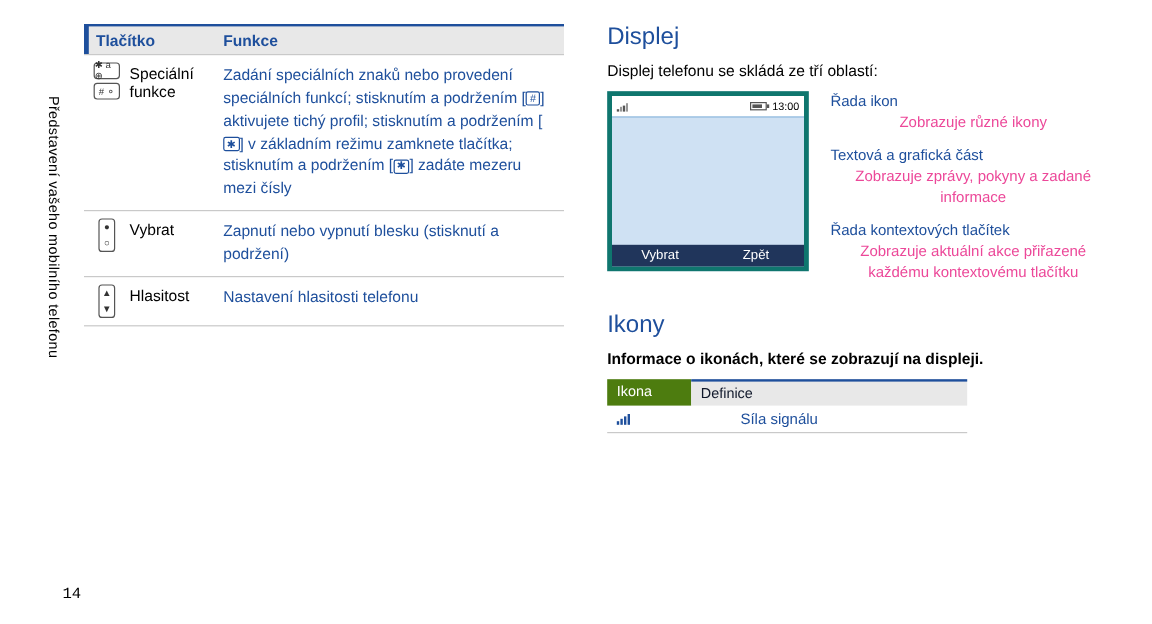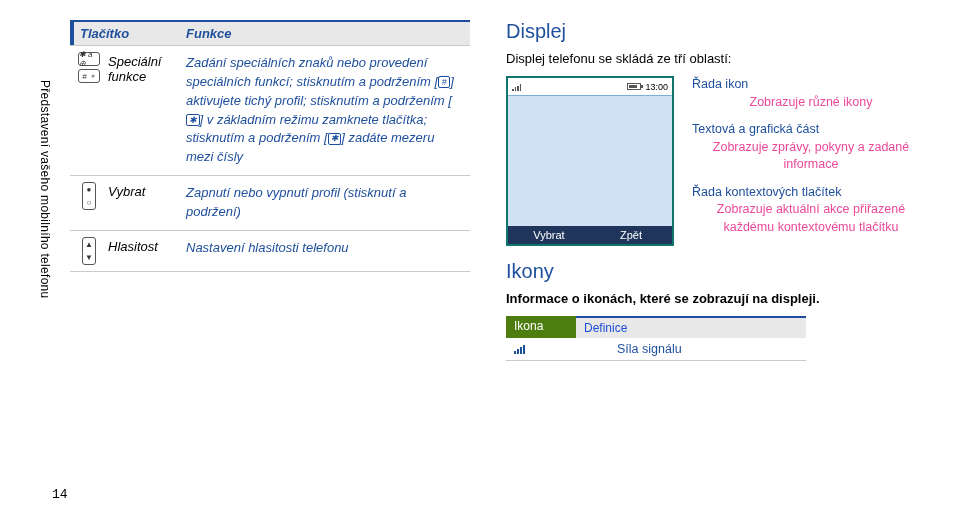--- a/index.html
+++ b/index.html
@@ -34,21 +34,21 @@
     left: 70px;
     top: 20px;
     right: 30px;
     display: flex;
     gap: 36px;
   }
   .leftcol { width: 400px; }
   .rightcol { flex: 1; }
 
   
-  .tbl { width: 100%; font-style: italic; }
+  .tbl { width: 100%; }
   .hdr { display: flex; }
   .hdr .c1 { width: 110px; background:#e8e8e8; border-top:2px solid #1e4f9c; border-left:4px solid #1e4f9c; padding:4px 6px; color:#1e4f9c; font-weight:bold; font-size:13px;}
   .hdr .c2 { flex:1; background:#e8e8e8; border-top:2px solid #1e4f9c; padding:4px 6px; color:#1e4f9c; font-weight:bold; font-size:13px;}
   .row { display:flex; border-top:1px solid #c9c9c9; }
   .row:last-child { border-bottom:1px solid #c9c9c9; }
   .row .c0 { width: 34px; padding:6px 2px; border-left:4px solid transparent; display:flex; flex-direction:column; gap:3px; align-items:center; justify-content:flex-start;}
   .row .c1 { width: 76px; padding:8px 4px; font-size:13px; }
   .row .c2 { flex:1; padding:8px 6px; color:#1e4f9c; font-size:13px; line-height:1.45; }
   .keybox {
     border:1px solid #555; border-radius:3px;
@@ -65,22 +65,22 @@
     font-size:9px; min-width:12px; height:12px; align-items:center;
     justify-content:center; vertical-align:middle; padding:0 2px;
     color:#1e4f9c;
   }
 
   
   h2 { color:#1e4f9c; font-size:20px; font-weight:normal; margin-bottom:8px; }
   .lead { font-size:13px; margin-bottom:10px; }
   .display-expl { display:flex; gap:18px; margin-bottom:14px; }
   .phone {
-    width: 168px; height: 170px;
-    border:2px solid #0f766e; background:#cfe1f3;
+    width: 168px; height: 150px;
+    border:4px solid #0f766e; background:#cfe1f3;
     display:flex; flex-direction:column;
     font-size:10px;
   }
   .phone .statusbar {
     height:18px; background:#fff; border-bottom:1px solid #7caed9;
     display:flex; justify-content:space-between; align-items:center;
     padding:0 4px; font-size:9px;
   }
   .phone .body { flex:1; }
   .phone .softkeys {
@@ -89,21 +89,21 @@
   }
   .phone .softkeys span { flex:1; text-align:center; padding:3px 0; }
   .legend { flex:1; font-size:12.5px; line-height:1.4; }
   .legend .group { margin-bottom:10px; }
   .legend .title { color:#1e4f9c; }
   .legend .desc { color:#ec4899;text-align:center; }
 
   .ikony-lead { font-size:13px; margin:8px 0 10px;font-weight:bold; }
   .mini { display:flex; }
   .mini .mh1 { width:70px; background:#4d7c0f; color:#fff; font-size:12px; padding:3px 8px; }
-  .mini .mh2 { flex:1; color:#1d4ed8; font-size:12px; padding:3px 8px; background:#e8e8e8; border-top:2px solid #1e4f9c;}
+  .mini .mh2 { flex:1; color:#0f172a; font-size:12px; padding:3px 8px; background:#e8e8e8; border-top:2px solid #1e4f9c;}
   .mini2 { display:flex; border-bottom:1px solid #c9c9c9;}
   .mini2 .mc1 { width:70px; padding:4px 8px; font-size:11px; display:flex; align-items:center;}
   .mini2 .mc2 { flex:1; padding:4px 8px; color:#1e4f9c; font-size:12.5px;margin-left:33px; }
   .sigicon {
     display:inline-flex; align-items:flex-end; gap:1px; height:10px;
   }
   .sigicon i { width:2px; background:#1e4f9c; display:inline-block;}
   .sigicon i:nth-child(1){height:3px;} .sigicon i:nth-child(2){height:5px;}
   .sigicon i:nth-child(3){height:7px;} .sigicon i:nth-child(4){height:9px;}
 
@@ -144,21 +144,21 @@
       </div>
 
       <div class="row">
         <div class="c0">
           <span class="keytall">
             <span>●</span>
             <span>○</span>
           </span>
         </div>
         <div class="c1">Vybrat</div>
-        <div class="c2">Zapnutí nebo vypnutí profil (stisknutí a podržení)</div>
+        <div class="c2">Zapnutí nebo vypnutí blesku (stisknutí a podržení)</div>
       </div>
 
       <div class="row">
         <div class="c0">
           <span class="keytall">
             <span>▲</span>
             <span>▼</span>
           </span>
         </div>
         <div class="c1">Hlasitost</div>

